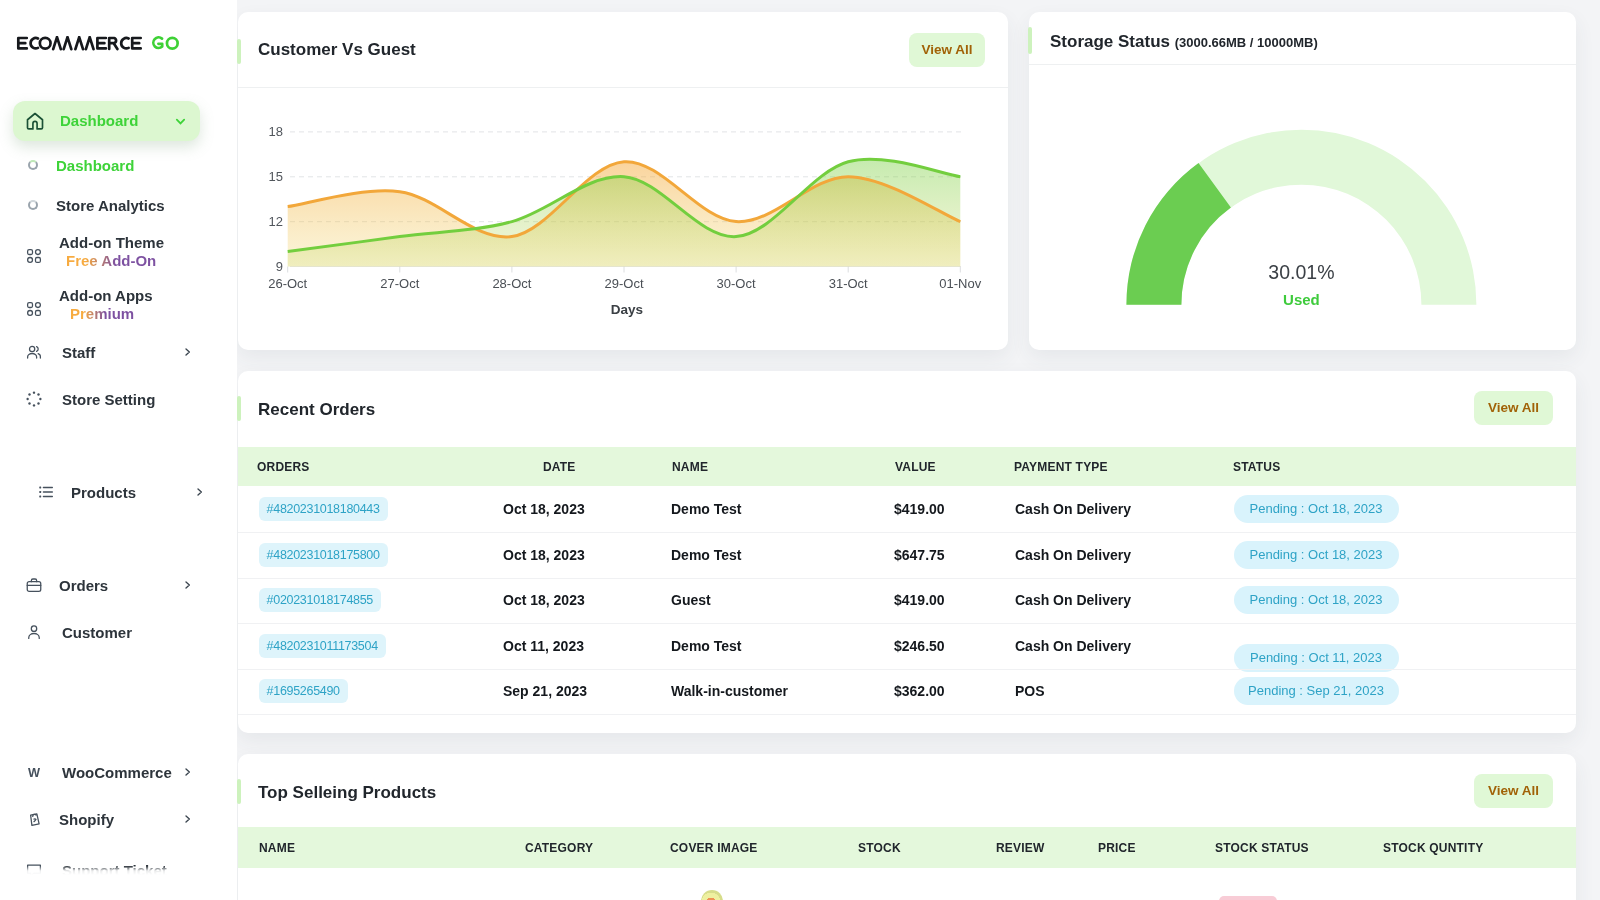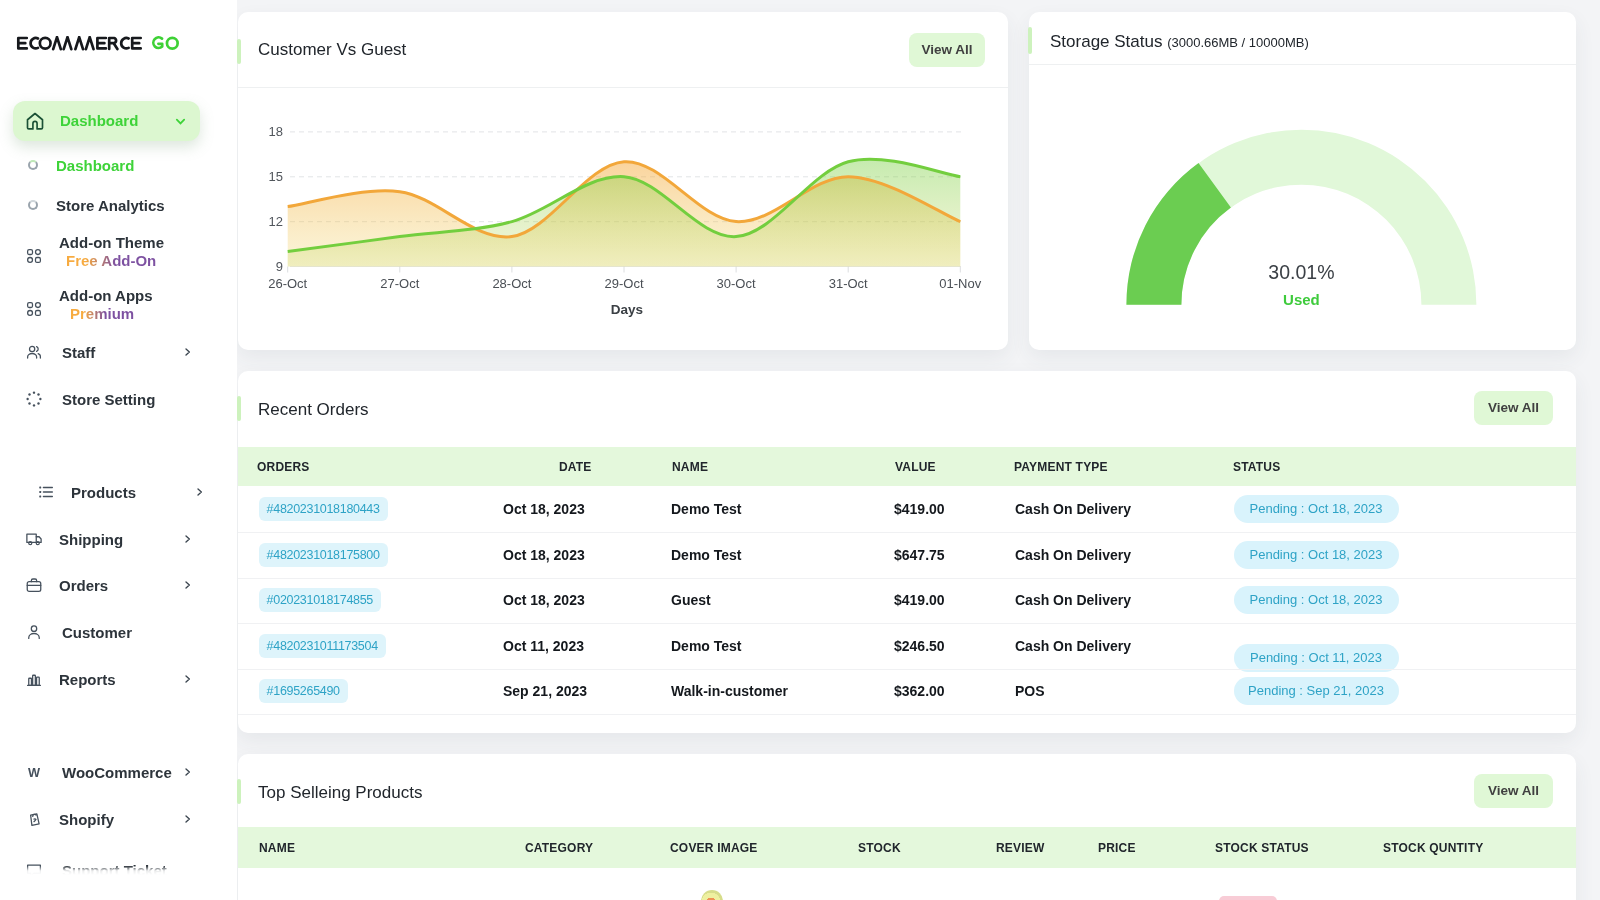--- a/index.html
+++ b/index.html
@@ -12,22 +12,22 @@
 .mi { position:absolute; left:0; width:237px; height:30px; }
 .mi .ic { position:absolute; left:25px; top:50%; transform:translateY(-50%); width:18px; height:18px; }
 .mi .lb { position:absolute; left:59px; top:50%; transform:translateY(-50%); font-size:15px; font-weight:bold; color:#2d343b; white-space:nowrap; }
 .mi .chev { position:absolute; right:45px; top:50%; transform:translateY(-50%); width:9px; height:9px; }
 .sub { position:absolute; left:0; width:237px; height:24px; }
 .sub .ring { position:absolute; left:28px; top:50%; transform:translateY(-50%); width:10px; height:10px; border-radius:50%; border:2px solid #9aa4ad; border-top-color:#cfd6da; }
 .sub .lb { position:absolute; left:56px; top:50%; transform:translateY(-50%); font-size:15px; font-weight:bold; }
 .grad-lb { background:linear-gradient(90deg,#f7ab40 0%, #f7ab40 22%, #7d51a1 55%, #7d51a1 100%); -webkit-background-clip:text; background-clip:text; color:transparent; font-size:15px; font-weight:bold; }
 .card { position:absolute; background:#fff; border-radius:10px; box-shadow:0 8px 20px rgba(60,70,90,0.07); }
 .sliver { position:absolute; left:-1px; width:4px; height:25px; background:#cdf2bd; border-radius:3px; }
-.card-title { font-size:17px; font-weight:normal; color:#21262c; position:absolute; }
-.viewall { position:absolute; background:#e0f8d6; color:#404040; font-size:13.5px; font-weight:bold; border-radius:8px; text-align:center; }
+.card-title { font-size:17px; font-weight:bold; color:#21262c; position:absolute; }
+.viewall { position:absolute; background:#e0f8d6; color:#a16207; font-size:13.5px; font-weight:bold; border-radius:8px; text-align:center; }
 .hdr-line { position:absolute; left:0; width:100%; height:1px; background:#eef0f1; }
 .thead { position:absolute; background:#e4f8dc; left:0; width:100%; }
 .th { position:absolute; font-size:12px; font-weight:bold; color:#21262c; letter-spacing:0.2px; top:50%; transform:translateY(-50%); }
 .idpill { display:inline-block; background:#def4fb; color:#2ea3c6; font-size:12.5px; letter-spacing:-0.3px; padding:5px 8px; border-radius:6px; }
 .statuspill { position:absolute; background:#d9f3fc; color:#2ea3c6; font-size:13px; height:28px; line-height:28px; border-radius:14px; text-align:center; }
 .rowline { position:absolute; left:0; width:100%; height:1px; background:#f0f1f3; }
 .cell { position:absolute; font-size:14px; font-weight:bold; color:#14181d; top:50%; transform:translateY(-50%); white-space:nowrap; }
 </style>
 </head>
 <body>
@@ -101,60 +101,36 @@
           <rect x="3" y="4.8" width="2.6" height="2.6" rx="0.6"></rect>
           <rect x="3" y="10.8" width="2.6" height="2.6" rx="0.6"></rect>
           <rect x="3" y="16.8" width="2.6" height="2.6" rx="0.6"></rect>
         </g>
       </svg>
       <div class="lb" style="left:59px;">Products</div>
       <svg class="chev" width="11" height="11" viewBox="0 0 12 12" fill="none" stroke="#3c4650" stroke-width="1.8" stroke-linecap="round" stroke-linejoin="round">
         <path d="M4 2 L8.5 6 L4 10"></path>
       </svg>
     </div>
-<div class="mi" style="top:524px;">
-      <svg class="ic" width="19" height="19" viewBox="0 0 24 24" fill="none" stroke="#46515d" stroke-width="1.7" stroke-linecap="round" stroke-linejoin="round">
-        <path d="M2.5 5.5 H15 V16.5 H2.5 Z"></path>
-        <path d="M15 9 h3.8 L21.5 12 v4.5 H15"></path>
-        <circle cx="7" cy="17.5" r="2"></circle>
-        <circle cx="17" cy="17.5" r="2"></circle>
-      </svg>
-      <div class="lb" style="left:59px;">Shipping</div>
-      <svg class="chev" width="11" height="11" viewBox="0 0 12 12" fill="none" stroke="#3c4650" stroke-width="1.8" stroke-linecap="round" stroke-linejoin="round">
-        <path d="M4 2 L8.5 6 L4 10"></path>
-      </svg>
-    </div>
 <div class="mi" style="top:570px;">
       <svg class="ic" width="19" height="19" viewBox="0 0 24 24" fill="none" stroke="#46515d" stroke-width="1.7" stroke-linecap="round" stroke-linejoin="round">
         <rect x="3" y="7.5" width="18" height="13" rx="2.5"></rect>
         <path d="M8.5 7.5 V6 a2 2 0 0 1 2-2 h3 a2 2 0 0 1 2 2 v1.5 M3 12.5 h18"></path>
       </svg>
       <div class="lb" style="left:59px;">Orders</div>
       <svg class="chev" width="11" height="11" viewBox="0 0 12 12" fill="none" stroke="#3c4650" stroke-width="1.8" stroke-linecap="round" stroke-linejoin="round">
         <path d="M4 2 L8.5 6 L4 10"></path>
       </svg>
     </div>
 <div class="mi" style="top:617px;">
       <svg class="ic" width="19" height="19" viewBox="0 0 24 24" fill="none" stroke="#46515d" stroke-width="1.7" stroke-linecap="round" stroke-linejoin="round">
         <circle cx="12" cy="7.5" r="3.6"></circle>
         <path d="M5 20.5 v-1 a7 5.5 0 0 1 14 0 v1"></path>
       </svg>
       <div class="lb" style="left:62px;">Customer</div>
-    </div>
-<div class="mi" style="top:664px;">
-      <svg class="ic" width="19" height="19" viewBox="0 0 24 24" fill="none" stroke="#46515d" stroke-width="1.7" stroke-linecap="round" stroke-linejoin="round">
-        <path d="M3.5 20.5 H20.5"></path>
-        <rect x="5" y="11" width="3.6" height="9.5" rx="0.8"></rect>
-        <rect x="10.2" y="7" width="3.6" height="13.5" rx="0.8"></rect>
-        <rect x="15.4" y="9.5" width="3.6" height="11" rx="0.8"></rect>
-      </svg>
-      <div class="lb" style="left:59px;">Reports</div>
-      <svg class="chev" width="11" height="11" viewBox="0 0 12 12" fill="none" stroke="#3c4650" stroke-width="1.8" stroke-linecap="round" stroke-linejoin="round">
-        <path d="M4 2 L8.5 6 L4 10"></path>
-      </svg>
     </div>
 <div class="mi" style="top:757px;">
       <svg class="ic" width="19" height="19" viewBox="0 0 24 24" fill="none" stroke="#46515d" stroke-width="1.7" stroke-linecap="round" stroke-linejoin="round">
         <text x="4" y="18" font-size="17" font-weight="bold" fill="#46515d" stroke="none" font-family="Liberation Sans">W</text>
       </svg>
       <div class="lb" style="left:62px;">WooCommerce</div>
       <svg class="chev" width="11" height="11" viewBox="0 0 12 12" fill="none" stroke="#3c4650" stroke-width="1.8" stroke-linecap="round" stroke-linejoin="round">
         <path d="M4 2 L8.5 6 L4 10"></path>
       </svg>
     </div>
@@ -246,21 +222,21 @@
     <text x="272.4" y="241" font-size="15" font-weight="bold" fill="#3ecb3c" text-anchor="middle">Used</text>
   </svg>
 </div>
 
 <div class="card" id="card3" style="left:238px; top:371px; width:1338px; height:362px;">
   <div class="sliver" style="top:25px;"></div>
   <div class="card-title" style="left:20px; top:29px;">Recent Orders</div>
   <div class="viewall" style="right:23px; top:20px; width:79px; height:34px; line-height:34px;">View All</div>
   <div class="thead" style="top:76px; height:39px;">
     <div class="th" style="left:19px;">ORDERS</div>
-    <div class="th" style="left:283px;padding-left:38px;">DATE</div>
+    <div class="th" style="left:267px;padding-left:38px;">DATE</div>
     <div class="th" style="left:434px;">NAME</div>
     <div class="th" style="left:657px;">VALUE</div>
     <div class="th" style="left:776px;">PAYMENT TYPE</div>
     <div class="th" style="left:995px;">STATUS</div>
   </div>
   <div style="position:absolute; left:0; top:115.5px; width:100%; height:45.5px;">
       <span class="idpill" style="position:absolute; left:20.6px; top:50%; transform:translateY(-50%);">#4820231018180443</span>
       <div class="cell" style="left:265px;">Oct 18, 2023</div>
       <div class="cell" style="left:433px;">Demo Test</div>
       <div class="cell" style="left:656px;">$419.00</div>

